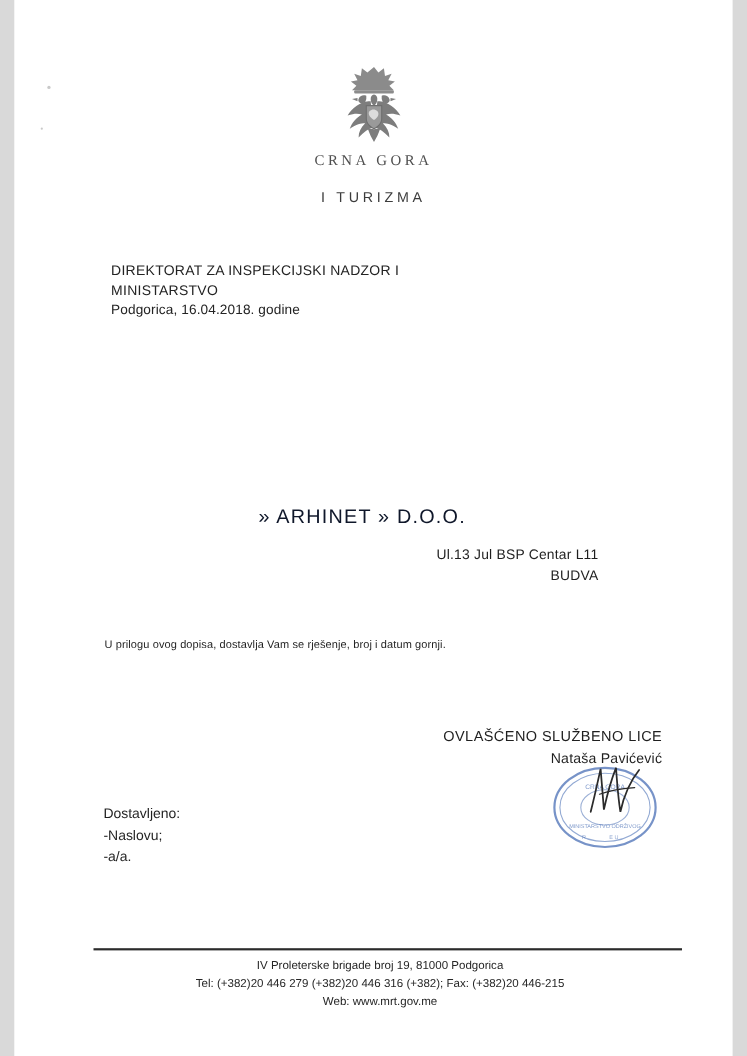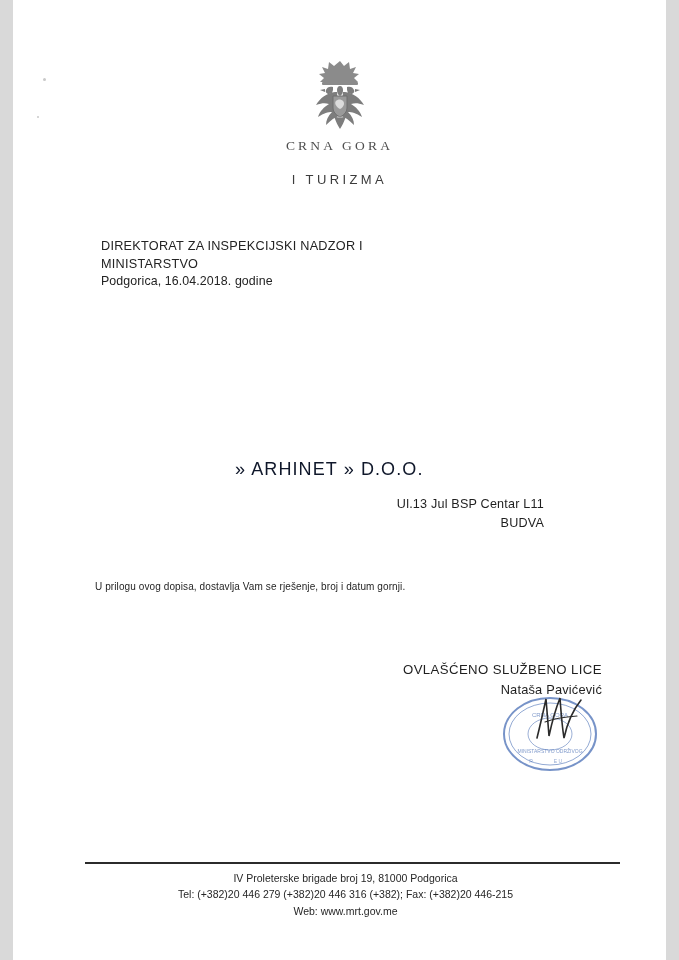--- a/index.html
+++ b/index.html
@@ -225,20 +225,25 @@
     <text x="49" y="58" text-anchor="middle" font-family="Liberation Sans, sans-serif" font-size="5" fill="#4a6fb5" opacity="0.7">MINISTARSTVO ODRŽIVOG</text>
     <text x="30" y="68" text-anchor="middle" font-family="Liberation Sans, sans-serif" font-size="5" fill="#4a6fb5" opacity="0.6">R</text>
     <text x="57" y="68" text-anchor="middle" font-family="Liberation Sans, sans-serif" font-size="5" fill="#4a6fb5" opacity="0.6">E  U</text>
   </svg>
 
   <svg class="signature" viewBox="0 0 60 52" aria-hidden="true">
     <path d="M6 46 C10 30 13 16 15 7 C16 18 17 32 18 44 C21 30 25 16 29 6 C30 20 31 34 33 46 C36 32 42 18 50 8" fill="none" stroke="#2b2b2b" stroke-width="1.6" stroke-linecap="round"></path>
     <path d="M14 30 C22 27 34 25 46 24" fill="none" stroke="#2b2b2b" stroke-width="1.1" stroke-linecap="round"></path>
   </svg>
 
+  <div class="delivery">
+    <div>Dostavljeno:</div>
+    <div>-Naslovu;</div>
+    <div>-a/a.</div>
+  </div>
 
   <div class="footer-rule"></div>
   <div class="footer">
     <div>IV Proleterske brigade broj 19, 81000 Podgorica</div>
     <div>Tel:  (+382)20 446 279 (+382)20 446 316 (+382); Fax: (+382)20 446-215</div>
     <div>Web: www.mrt.gov.me</div>
   </div>
 
 </div>
 

